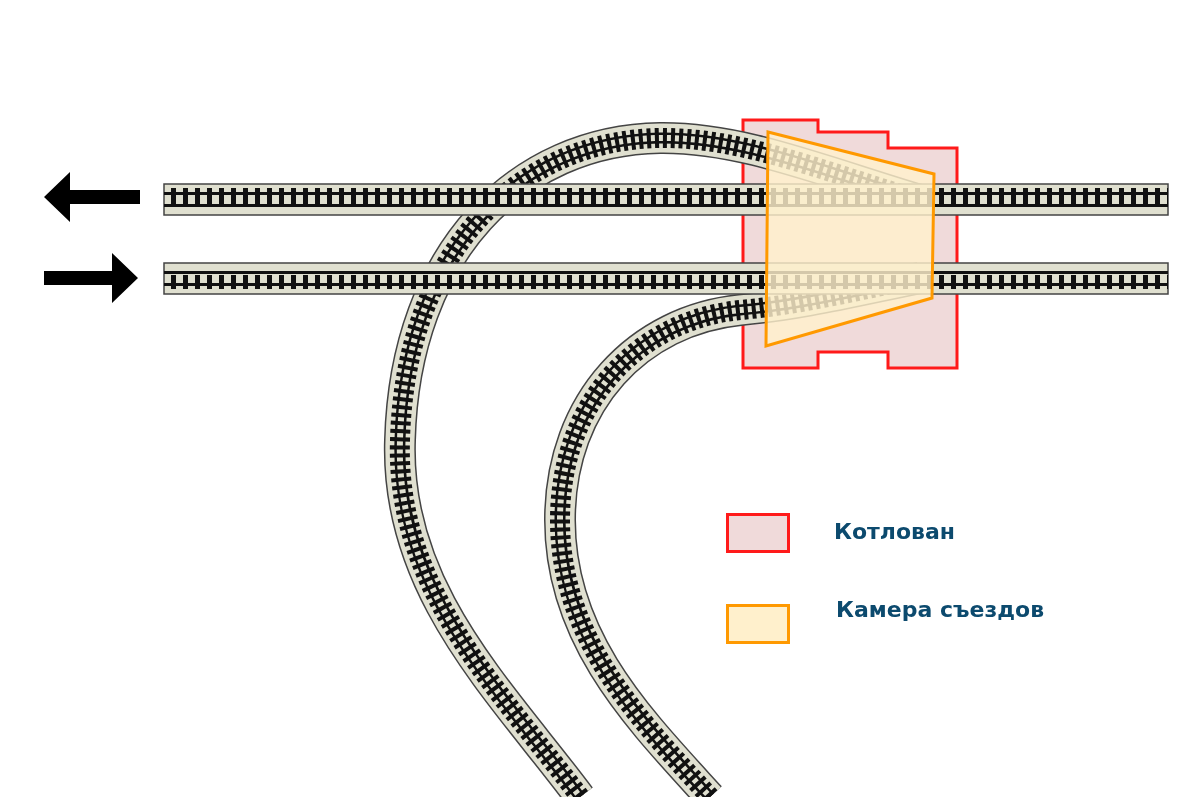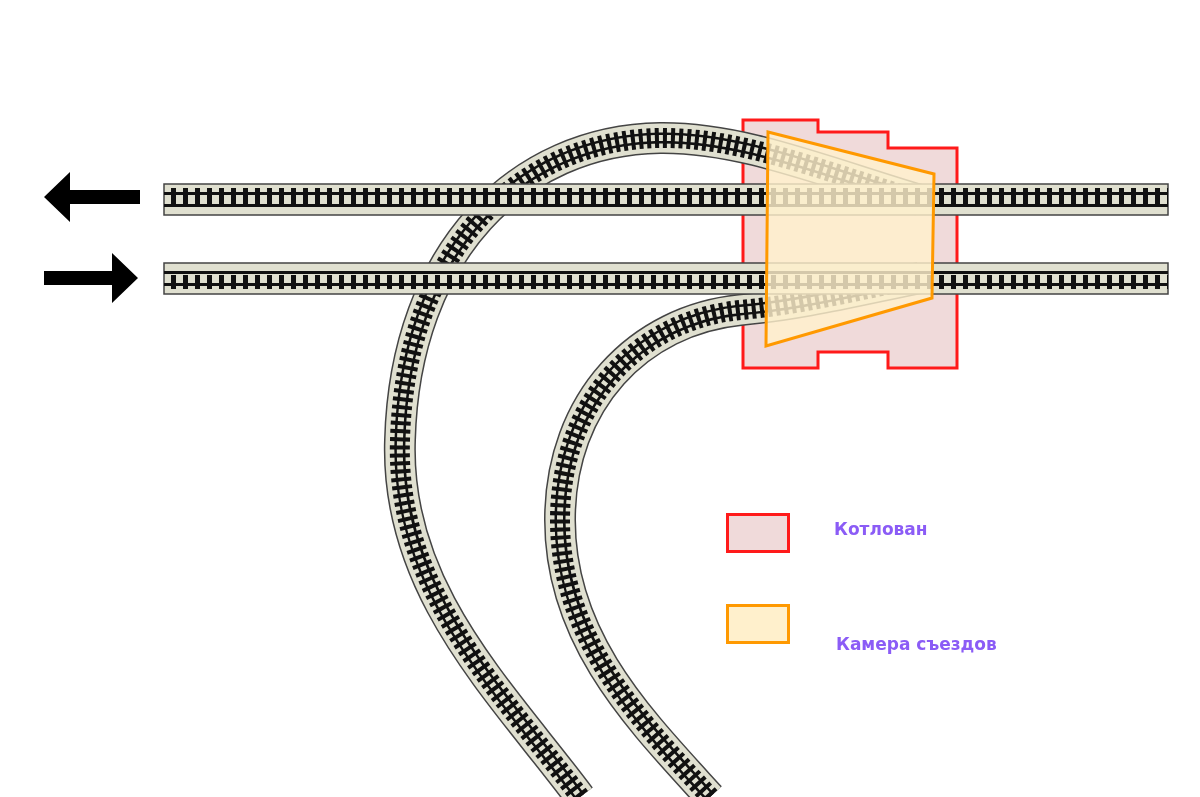--- a/index.html
+++ b/index.html
@@ -1,18 +1,18 @@
 <!DOCTYPE html>
 <html><head>
 <meta charset="utf-8">
 <style>
   html, body { margin: 0; padding: 0; background: #ffffff; }
   body { width: 1200px; height: 797px; position: relative; overflow: hidden; font-family: "Liberation Sans", sans-serif; }
   #diagram { position: absolute; left: 0; top: 0; }
-  .legend-label { position: absolute; font-family: "DejaVu Sans", sans-serif; font-weight: bold; font-size: 17px; color: #8b5cf6; }
+  .legend-label { position: absolute; font-family: "DejaVu Sans", sans-serif; font-weight: bold; font-size: 22px; color: #0c4a6e; }
   .legend-swatch { position: absolute; width: 64px; height: 40px; box-sizing: border-box; border-width: 3px; border-style: solid; }
 </style>
 </head>
 <body>
 
 <svg id="diagram" width="1200" height="797" viewBox="0 0 1200 797" xmlns="http://www.w3.org/2000/svg">
   <defs>
     <pattern id="ties-h" x="0" y="0" width="12" height="30" patternUnits="userSpaceOnUse">
       <rect x="3" y="5" width="5" height="20" fill="#111"></rect>
     </pattern>
@@ -53,14 +53,14 @@
   <path d="M768,132 L934,174 L932,298 L766,346 Z" fill="#fff0cc" fill-opacity="0.82" stroke="#ff9900" stroke-width="3"></path>
 
   <path d="M44,197 L70,172 L70,190 L140,190 L140,204 L70,204 L70,222 Z" fill="#000"></path>
   <path d="M138,278 L112,253 L112,271 L44,271 L44,285 L112,285 L112,303 Z" fill="#000"></path>
 </svg>
 
 <div>
   <div class="legend-swatch" style="left:726px; top:513px; background:#f0dada; border-color:#ff1a1a;"></div>
   <div class="legend-label" style="left:834px; top:519px;">Котлован</div>
   <div class="legend-swatch" style="left:726px; top:604px; background:#fff0cc; border-color:#ff9900;"></div>
-  <div class="legend-label" style="left:836px; top:634px;">Камера съездов</div>
+  <div class="legend-label" style="left:836px; top:597px;">Камера съездов</div>
 </div>
 
 </body></html>

